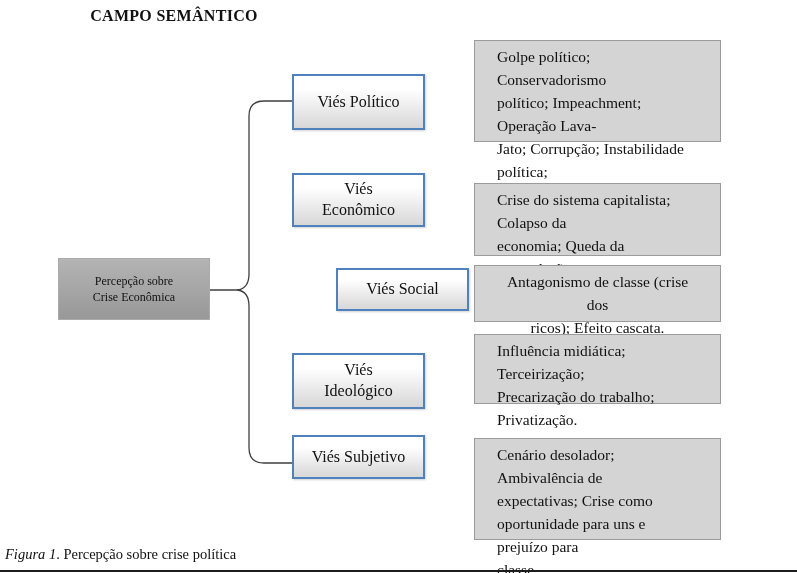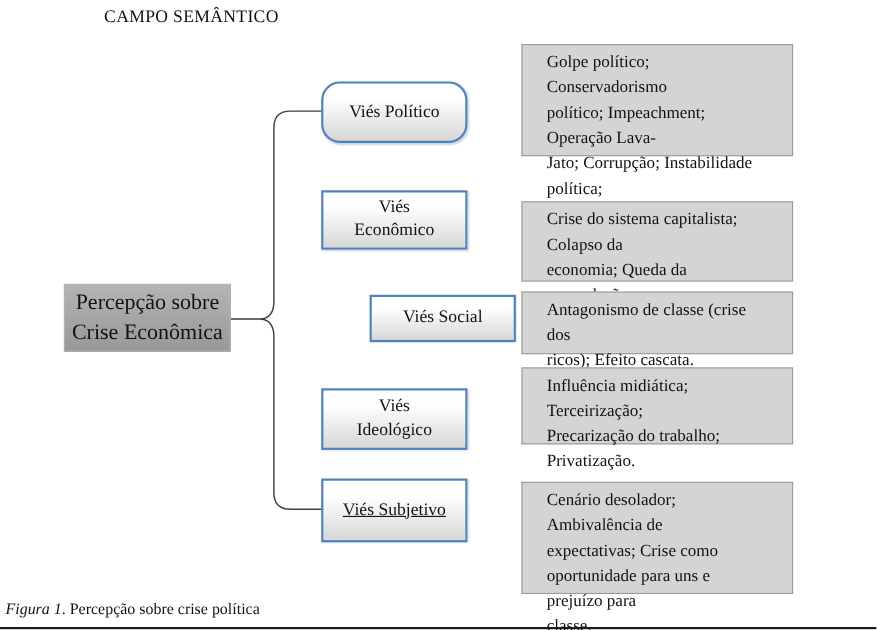--- a/index.html
+++ b/index.html
@@ -10,78 +10,78 @@
     background: #ffffff;
     font-family: "Liberation Serif", "DejaVu Serif", serif;
     color: #111;
     overflow: hidden;
   }
   .col-header {
     position: absolute;
     top: 7px;
     width: 300px;
     text-align: center;
-    font-weight: normal;
+    font-weight: bold;
     font-size: 16px;
     letter-spacing: 0.3px;
     white-space: nowrap;
   }
   #hdr1 { left: 24px; }
   #hdr2 { left: 223px; }
   #hdr3 { left: 443px; }
 
   .root-box {
     position: absolute;
     left: 58px; top: 258px;
     width: 152px; height: 62px;
     background: linear-gradient(to bottom, var(--root-fill-top, #b4b4b4), var(--root-fill-bottom, #989898));
     border: 1px solid #ababab;
     box-sizing: border-box;
     display: flex; align-items: center; justify-content: center;
     text-align: center;
-    font-size: 20px;
+    font-size: 12px;
     line-height: 1.35;
     white-space: pre-line;
   }
 
   .cat-box {
     position: absolute;
     left: 292px;
     width: 133px;
     border: 2px solid var(--category-border, #4f81bd);
     background: linear-gradient(to bottom, var(--category-fill-top, #ffffff) 25%, var(--category-fill-bottom, #d7d7d7) 100%);
     box-sizing: border-box;
     display: flex; align-items: center; justify-content: center;
     text-align: center;
     font-size: 16px;
     line-height: 1.3;
     white-space: pre-line;
     box-shadow: 1px 1px 2px rgba(0,0,0,0.18);
   }
-  #cat1 { top: 74px;  height: 56px; border-radius: 17px; }
+  #cat1 { top: 74px;  height: 56px; }
   #cat2 { top: 173px; height: 54px; }
   #cat3 { top: 268px; height: 43px; margin-left: 44px; }
   #cat4 { top: 353px; height: 56px; }
-  #cat5 { top: 435px; height: 58px; text-decoration: underline; }
+  #cat5 { top: 435px; height: 44px; }
 
   .unit-box {
     position: absolute;
     left: 474px;
     width: 247px;
     background: var(--unit-fill, #d4d4d4);
     border: 1px solid var(--unit-border, #9b9b9b);
     box-sizing: border-box;
     font-size: 15.5px;
     line-height: 23px;
     padding: 4px 22px;
     white-space: pre-line;
   }
   #unit1 { top: 40px;  height: 102px; }
   #unit2 { top: 170px; height: 73px; margin-top: 13px;  }
-  #unit3 { top: 265px; height: 57px;  }
+  #unit3 { top: 265px; height: 57px; text-align: center;  }
   #unit4 { top: 334px; height: 70px;  }
   #unit5 { top: 438px; height: 102px; }
 
   .brace-svg {
     position: absolute;
     left: 0; top: 0;
     width: 797px; height: 573px;
     pointer-events: none;
   }
   .brace-svg path {

